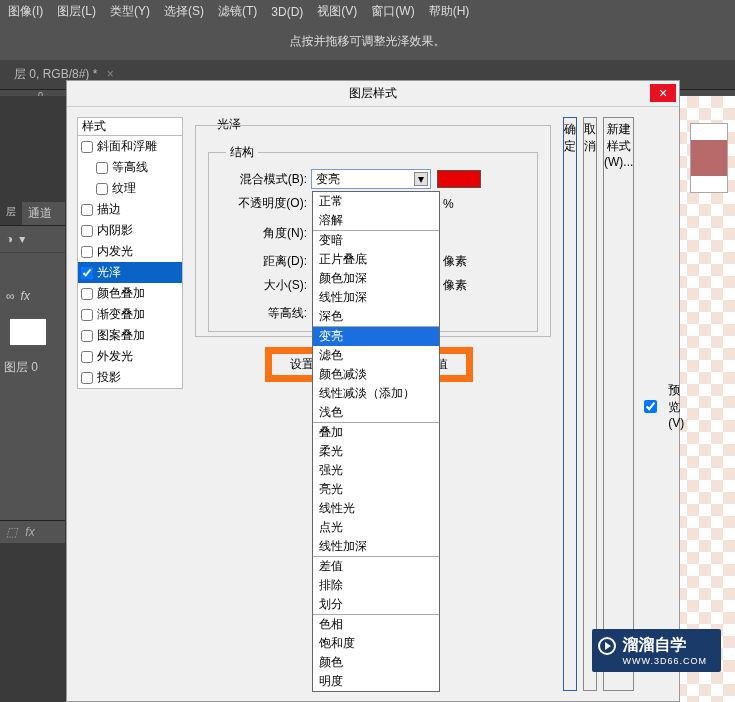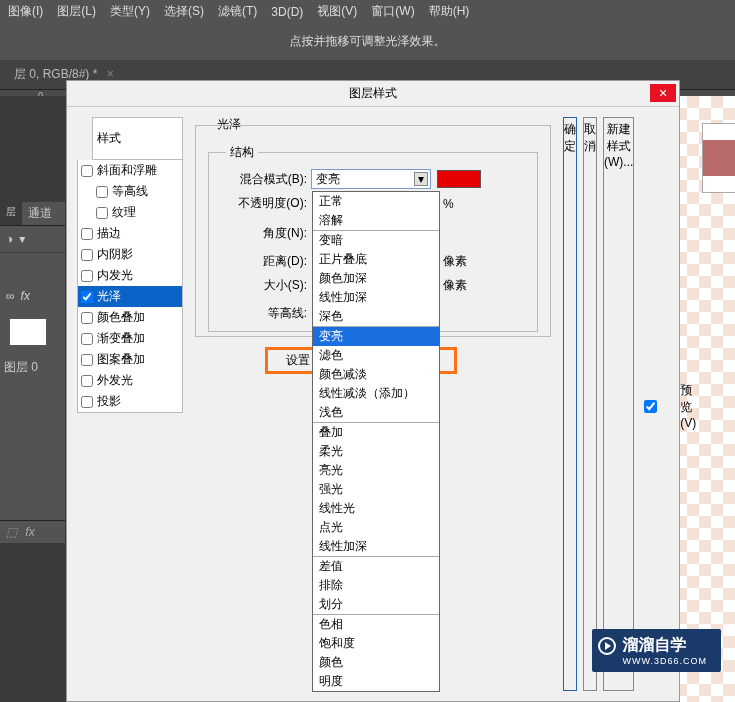--- a/index.html
+++ b/index.html
@@ -23,50 +23,50 @@
   .leftpanel .picons { padding: 6px; display: flex; gap: 6px; }
   .leftpanel .pthumb { width: 40px; height: 30px; background: #fff; margin: 8px; border: 2px solid #555; }
   .leftpanel .plabel { padding: 4px; }
   .leftpanel .bottombar { display: flex; gap: 8px; padding: 4px 6px; border-top: 1px solid #222; color: #aaa; font-style: italic; margin-top: 140px;}
 
   .dialog { position: absolute; left: 66px; top: 80px; width: 614px; height: 622px; background: #f0f0f0; border: 1px solid #999; z-index: 10; }
   .dlg-title { background: #f0f0f0; text-align: center; padding: 4px; border-bottom: 1px solid #ccc; position: relative; }
   .dlg-close { position: absolute; right: 3px; top: 3px; width: 26px; height: 18px; background: #e81123; color: #fff; text-align: center; line-height: 18px; font-size: 11px;}
   .dlg-body { display: flex; padding: 10px; gap: 12px; height: calc(100% - 26px); }
   .dlg-left { width: 106px; }
-  .dlg-left .styles-head { border: 1px solid #bbb; padding: 12px 4px; background: #fff; text-align: left; margin-left: 15px;}
+  .dlg-left .styles-head { border: 1px solid #bbb; padding: 0 4px; background: #fff; text-align: left;}
   .dlg-left .styles-list { border: 1px solid #bbb; border-top: none; background: #fff; }
   .dlg-left .row { display:flex; align-items:center; padding: 2px 3px; gap: 2px; }
   .dlg-left .row.indent { padding-left: 18px; }
   .dlg-left .row.sel { background: #0a64c8; color: #fff; }
   .dlg-left input[type=checkbox] { margin: 0 2px 0 0; width: 12px; height: 12px; }
   .dlg-center { flex: 1; position: relative; }
   .fieldset-label { position: absolute; left: 18px; top: -1px; background: #f0f0f0; padding: 0 4px; }
   .fieldset { border: 1px solid #bbb; padding: 24px 10px 12px; position: absolute; left: 0; top: 8px; right: 0; height: 212px;}
   .sub-fieldset-label { position: absolute; left: 30px; top: 18px; background: #f0f0f0; padding: 0 4px; z-index: 2;}
   .sub-fieldset { border: 1px solid #bbb; position: absolute; left: 12px; top: 26px; right: 12px; height: 180px; }
   .form-row { display: flex; align-items: center; margin: 4px 0; position: absolute;}
   .form-row label { width: 98px; text-align: right; padding-right: 4px; }
   .form-row .combo { width: 120px; height: 20px; border: 1px solid #7a9acc; background: #fff; display: flex; align-items: center; justify-content: space-between; padding: 0 2px 0 4px;}
   .form-row .combo .arrow { width: 14px; height: 14px; background: #e0e0e0; border: 1px solid #888; display: flex; align-items: center; justify-content: center; }
   .form-row .colorbox { width: 44px; height: 18px; background: #e60000; border: 1px solid #555; margin-left: 6px;}
   .form-row .unit { margin-left: 6px; }
   .btn-row { position: absolute; left: 70px; top: 230px; display: flex; gap: 60px; }
-  .ps-btn { border: 3px solid #f97316; background: #f0f0f0; padding: 2px 18px; text-align: center; }
+  .ps-btn { border: 7px solid #f97316; background: #f0f0f0; padding: 2px 18px; text-align: center; }
   
   .dropdown { position: absolute; left: 117px; top: 74px; width: 128px; background: #fff; border: 1px solid #666; z-index: 50; }
   .dropdown .grp { border-bottom: 1px solid #aaa; padding: 0; }
   .dropdown .grp:last-child { border-bottom: none; }
   .dropdown .opt { padding: 1px 6px; cursor: default; }
   .dropdown .opt.sel { background: #1a6fe0; color: #fff; }
   
   .dlg-right { width: 106px; display: flex; flex-direction: row; gap: 6px; align-items: stretch;}
   .dlg-right .r-btn { border: 1px solid #888; padding: 3px 0; text-align: center; background: #f0f0f0; }
   .dlg-right .r-btn.primary { border: 1px solid #2a5fb0; }
-  .dlg-right .pv { display: flex; align-items: center; justify-content: center; gap: 20px; margin-top: 4px; }
+  .dlg-right .pv { display: flex; align-items: center; justify-content: center; gap: 8px; margin-top: 4px; }
   .dlg-right .pv-box { width: 70px; height: 70px; border: 1px solid #aaa; background: #fff; margin: 6px auto 0; display: flex; align-items: center; justify-content: center; }
   .dlg-right .pv-swatch { width: 36px; height: 36px; background: #b86a6a; }
 
   .watermark { position: absolute; right: 14px; bottom: 30px; background: #1a3a6a; color: #fff; padding: 6px 14px 6px 30px; z-index: 200; border-radius: 2px; }
   .watermark .big { font-size: 16px; font-weight: bold; }
   .watermark .url { font-size: 9px; letter-spacing: 1px; display: block;}
   .watermark .play { position: absolute; left: 6px; top: 8px; width: 18px; height: 18px; border: 2px solid #fff; border-radius: 50%; display: flex; align-items: center; justify-content: center;}
   .watermark .play::after { content:""; border-left: 6px solid #fff; border-top: 4px solid transparent; border-bottom: 4px solid transparent; margin-left: 2px;}
   .shoes { position: absolute; right: 50px; bottom: 24px; width: 180px; height: 130px; z-index: 5; }
   .shoe { position:absolute; width:90px; height:70px; background:#c62828; border-radius: 40% 40% 30% 30%; border: 3px solid #5a0a0a;}
@@ -240,22 +240,22 @@
           <div class="grp">
             <div class="opt sel">变亮</div>
             <div class="opt">滤色</div>
             <div class="opt">颜色减淡</div>
             <div class="opt">线性减淡（添加）</div>
             <div class="opt">浅色</div>
           </div>
           <div class="grp">
             <div class="opt">叠加</div>
             <div class="opt">柔光</div>
+            <div class="opt">强光</div>
             <div class="opt">亮光</div>
-            <div class="opt">强光</div>
             <div class="opt">线性光</div>
             <div class="opt">点光</div>
             <div class="opt">线性加深</div>
           </div>
           <div class="grp">
             <div class="opt">差值</div>
             <div class="opt">排除</div>
             <div class="opt">划分</div>
           </div>
           <div class="grp">

